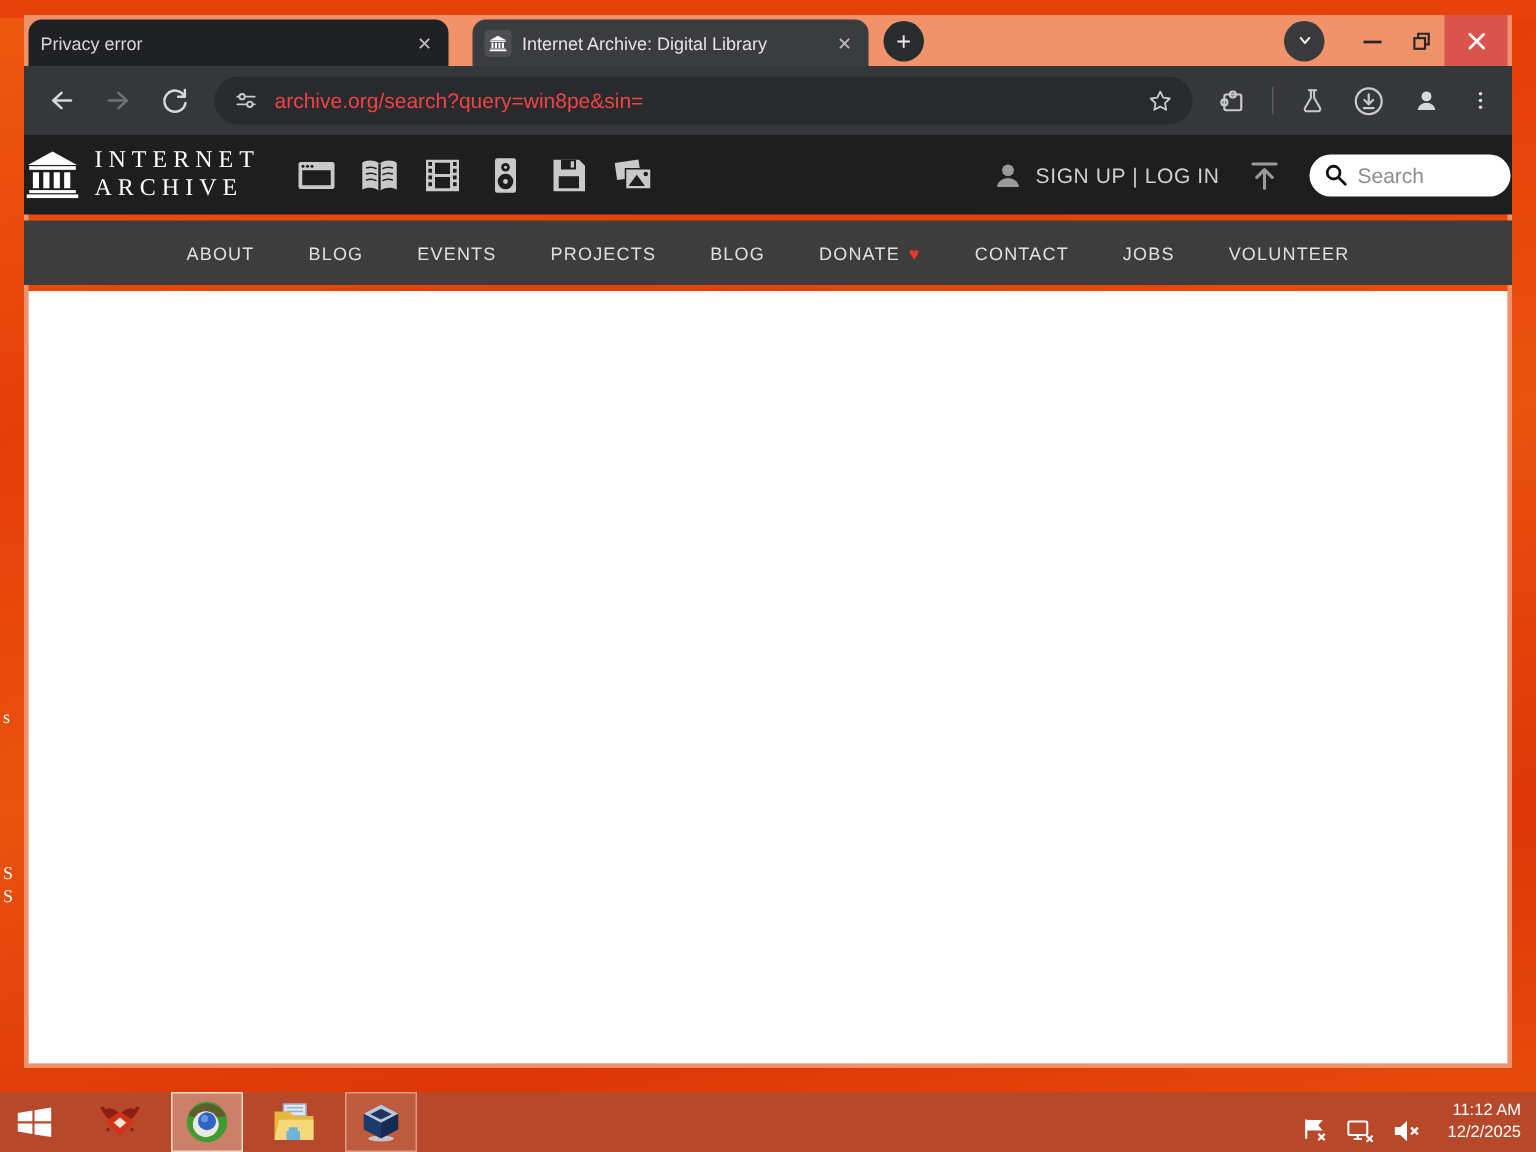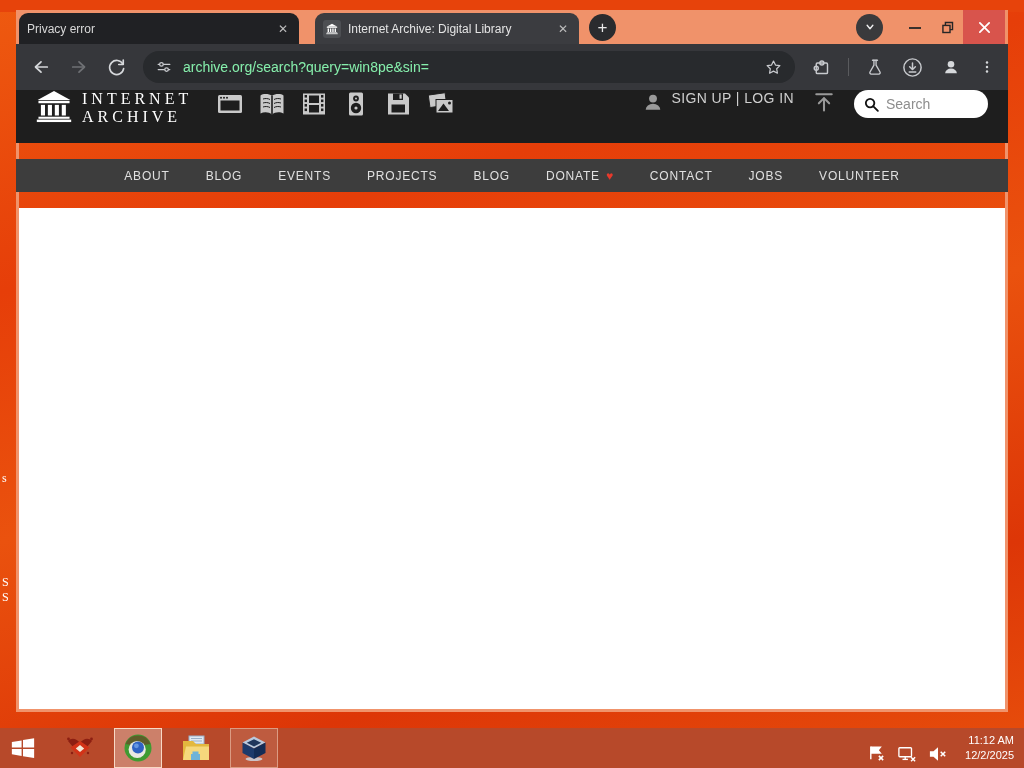--- a/index.html
+++ b/index.html
@@ -34,42 +34,42 @@
     display:flex; align-items:center; justify-content:center; margin-right:16px; }
   .winbtn { width:32px; height:34px; display:flex; align-items:center; justify-content:center; }
   .closebtn { width:42px; height:34px; background:#d8544c; display:flex; align-items:center; justify-content:center; }
 
   
   .toolbar { height:46px; background:#36373b; flex:0 0 auto; display:flex; align-items:center;
     padding:0 12px 0 14px; gap:16px; margin:0 -3px; }
   .ticon { display:flex; align-items:center; justify-content:center; flex:0 0 auto; }
   .urlbar { flex:1; height:32px; background:#282a2d; border-radius:16px; display:flex;
     align-items:center; padding:0 12px; gap:10px; min-width:0; }
-  .url-text { flex:1; color:#86efac; font-size:14px; white-space:nowrap; overflow:hidden; }
+  .url-text { flex:1; color:#ef4444; font-size:14px; white-space:nowrap; overflow:hidden; }
   .vsep { width:1px; height:18px; background:#5a5b5e; flex:0 0 auto; }
 
   
-  .ia-header { height:53px; background:#1e1e1e; flex:0 0 auto; display:flex; align-items:flex-start;
-    padding:0 20px; margin:0 -3px; }
+  .ia-header { height:53px; background:#1e1e1e; flex:0 0 auto; display:flex; align-items:center;
+    padding:0 1px; margin:0 -3px; }
   .ia-wordmark { color:#fff; font-family:"Liberation Serif",serif; font-size:16px;
     letter-spacing:4px; line-height:1.15; margin-left:10px; white-space:nowrap; }
   .media-icons { display:flex; gap:14px; margin-left:24px; align-items:center; }
   .media-icons span { display:flex; }
   .hspacer { flex:1; }
   .signup { color:#cfcfcf; font-size:14px; letter-spacing:.4px; margin-left:6px; white-space:nowrap; }
   .upload { margin:0 18px; display:flex; }
   .search-pill { width:134px; height:28px; background:#fff; border-radius:14px; display:flex;
     align-items:center; padding:0 9px; gap:6px; }
   .search-pill input { border:none; outline:none; background:transparent; width:88px;
     font-size:14px; color:#b91c1c; font-family:"Liberation Sans",sans-serif; }
   .search-pill input::placeholder { color:#8d8d8d; }
 
   
-  .ia-nav { height:33px; background:#3d3d3d; flex:0 0 auto; display:flex; justify-content:center;
-    align-items:center; gap:36px; margin:16px -3px; }
+  .ia-nav { height:43px; background:#3d3d3d; flex:0 0 auto; display:flex; justify-content:center;
+    align-items:center; gap:36px; margin:4px -3px; }
   .nav-item { color:#e0e0e0; font-size:12px; letter-spacing:.8px; display:flex; align-items:center; }
   .heart { color:#e8392b; font-size:12px; margin-left:6px; }
 
   
   .page-content { flex:1; background:#fff; margin:0 0; }
 
   
   .taskbar { position:absolute; left:0; right:0; bottom:0; height:40px; background:#b7492a;
     display:flex; align-items:center; }
   .start { width:46px; height:40px; display:flex; align-items:center; justify-content:center; }

